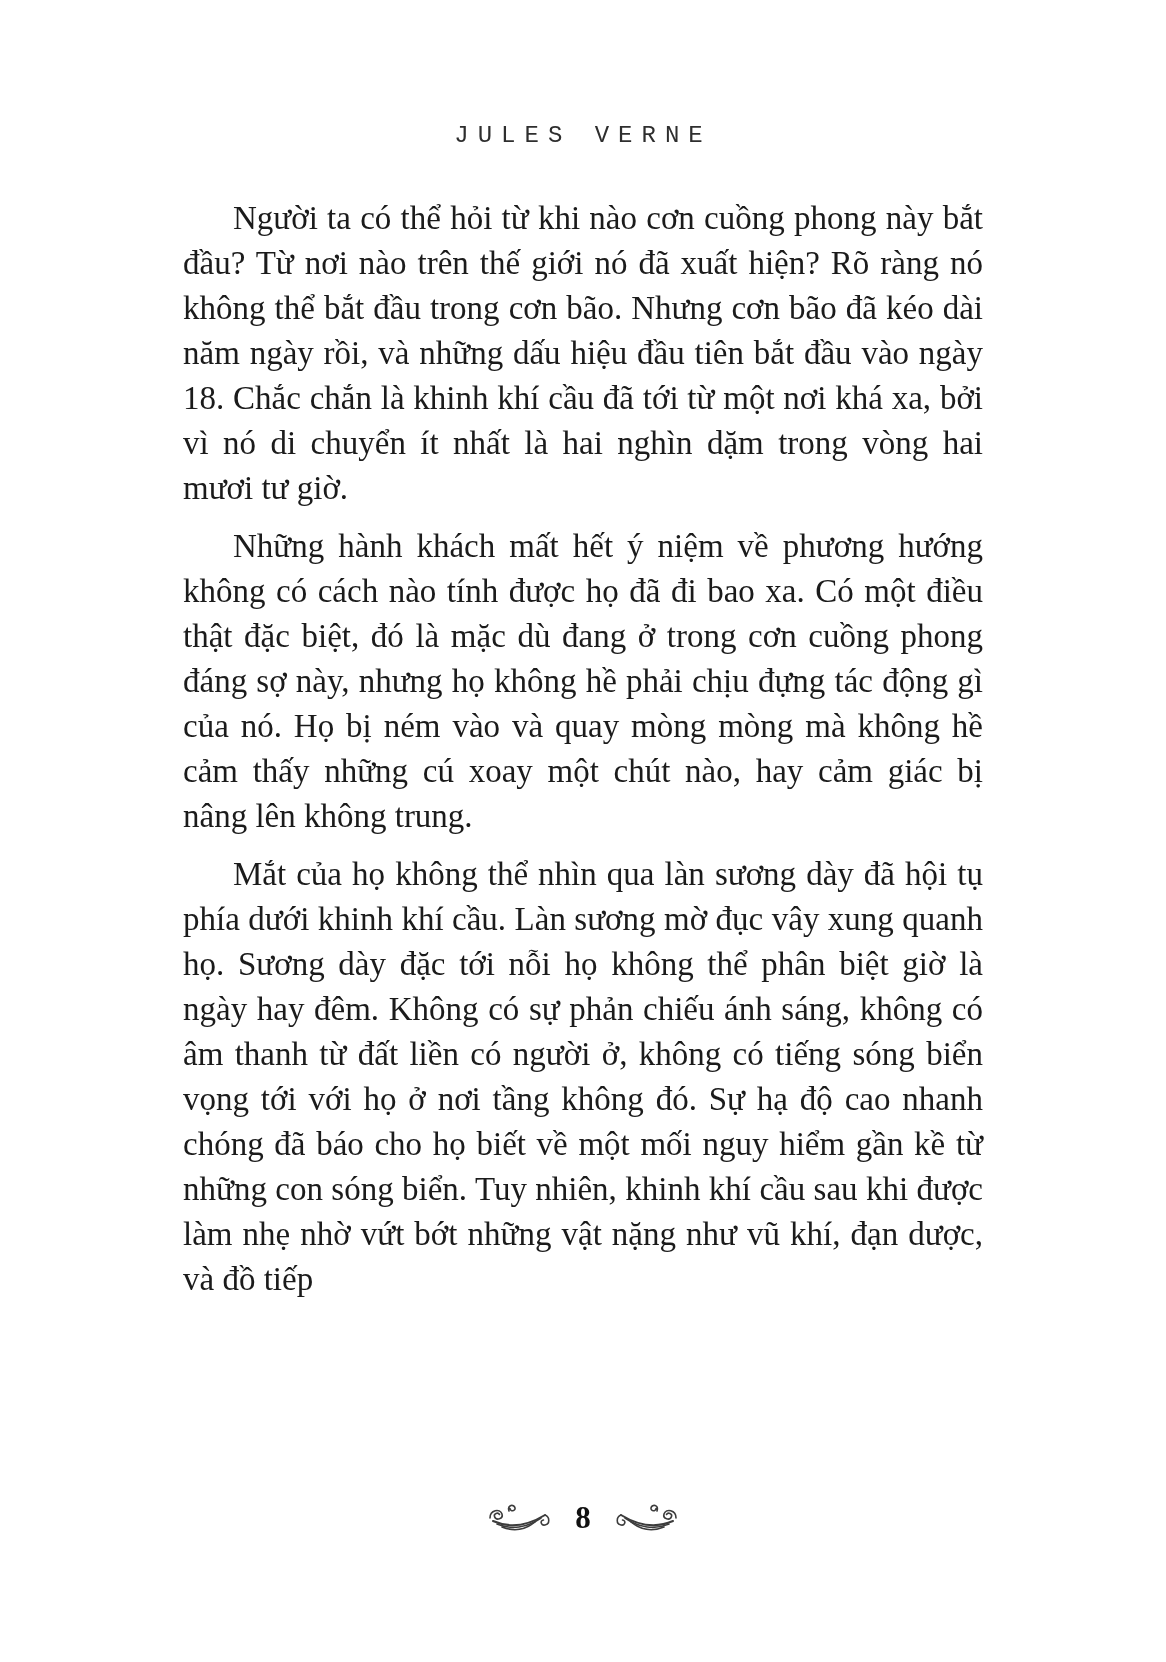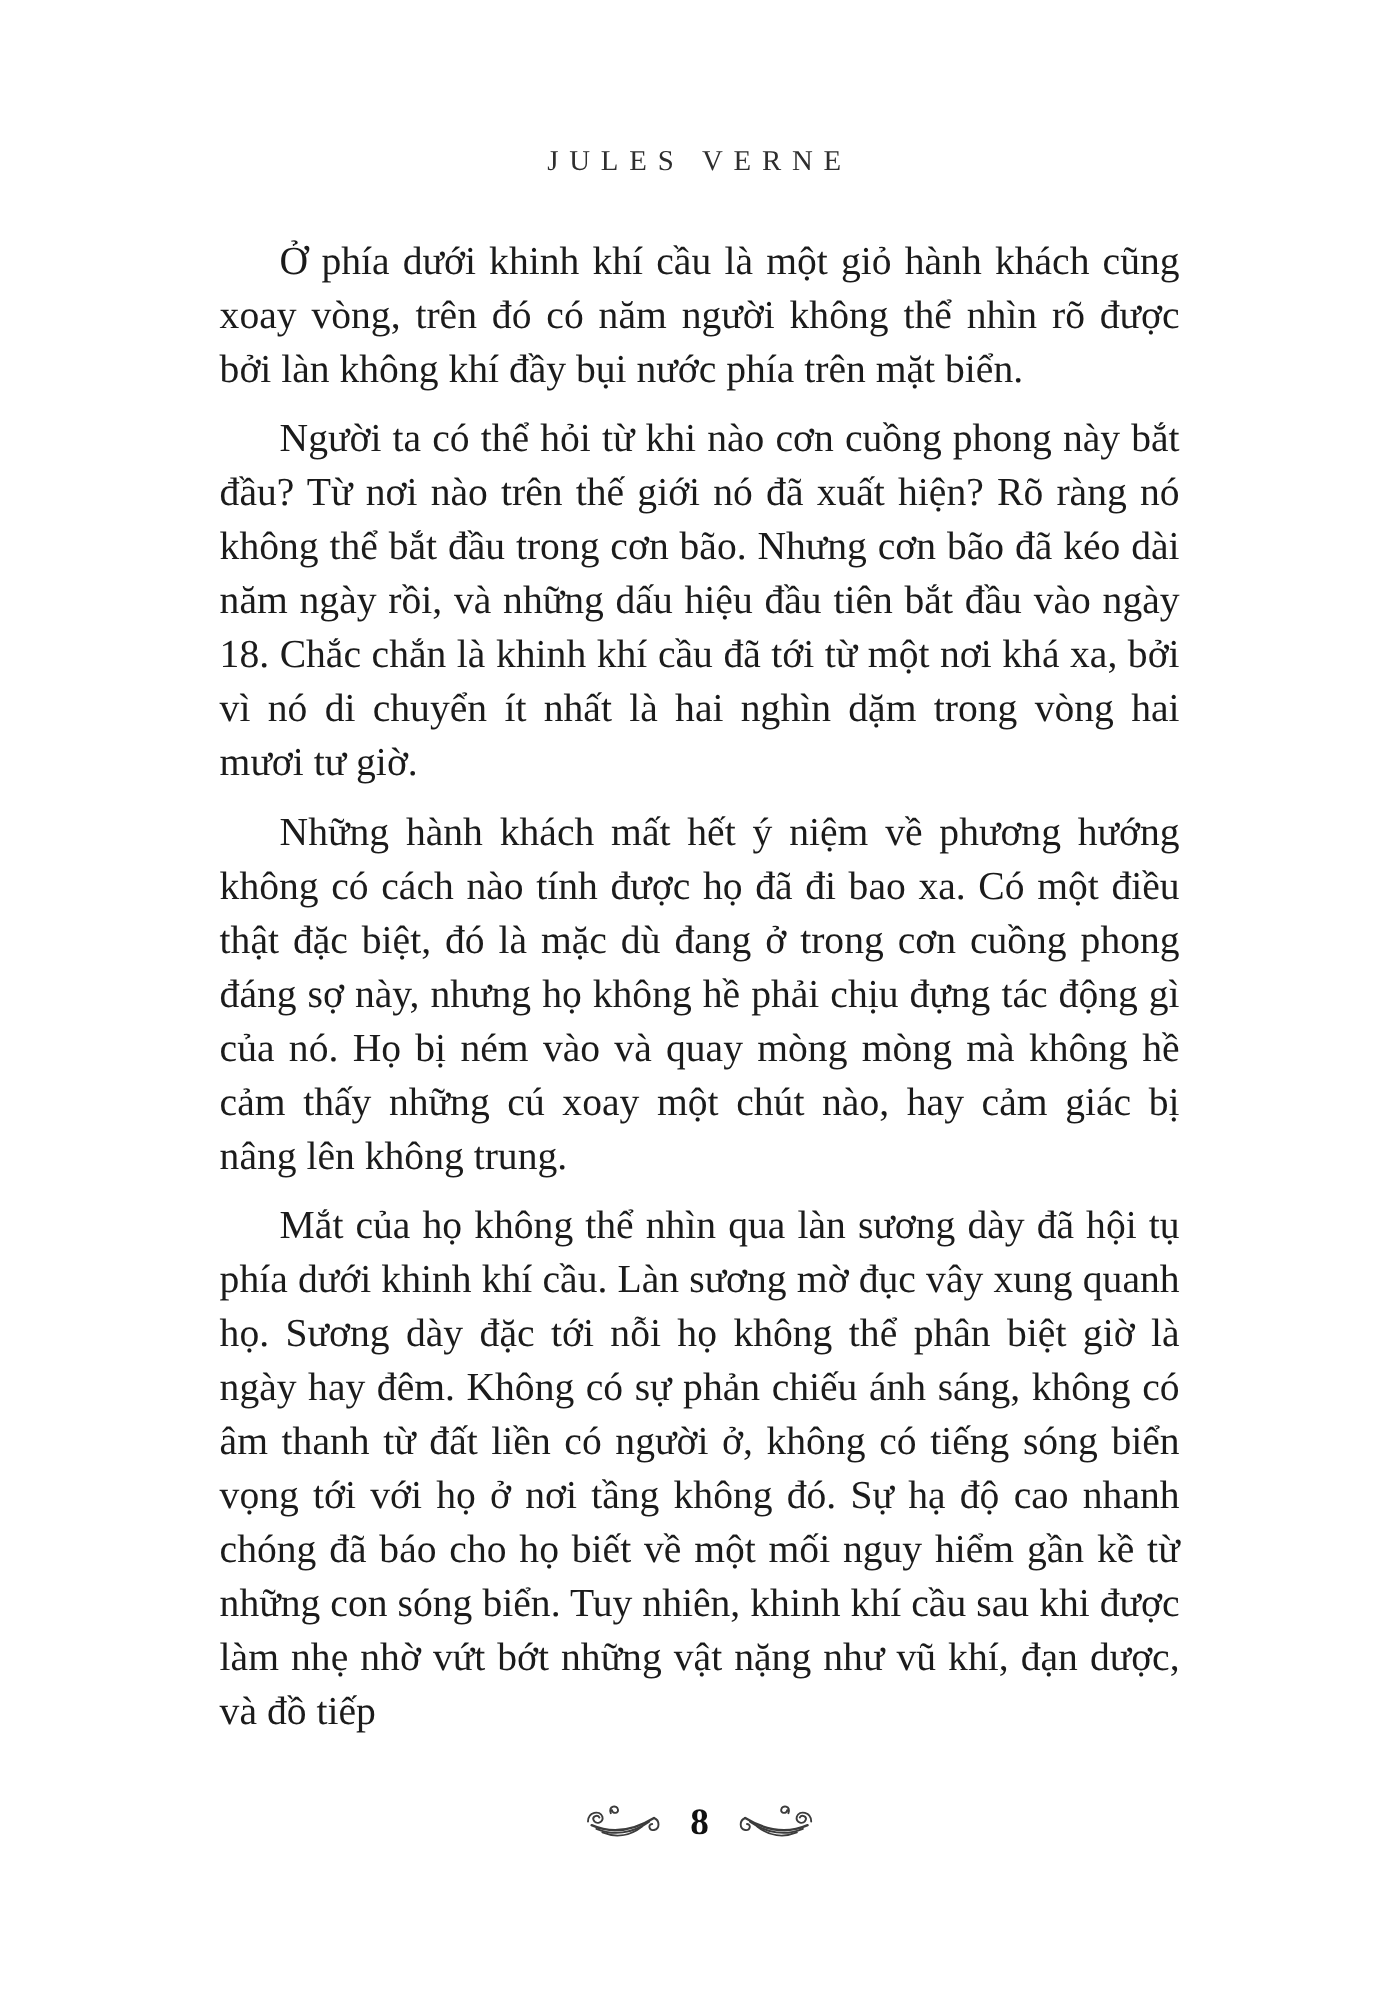--- a/index.html
+++ b/index.html
@@ -13,21 +13,21 @@
     height: 1662px;
     background: #ffffff;
     overflow: hidden;
   }
   .running-head {
     position: absolute;
     top: 122px;
     left: 0;
     right: 0;
     text-align: center;
-    font-family: Liberation Serif, serif;
+    font-family: Liberation Mono, monospace;
     font-size: 24px;
     font-weight: 300;
     letter-spacing: 9px;
     color: #2e2e2e;
     text-transform: uppercase;
   }
   .text-block {
     position: absolute;
     top: 196px;
     left: 183px;
@@ -65,21 +65,20 @@
   .ornament.mirrored { transform: scaleX(-1); }
 </style>
 </head>
 <body>
 
 <div class="page">
 
   <div class="running-head">JULES VERNE</div>
 
   <div class="text-block">
-    <p class="para">Ở phía dưới khinh khí cầu là một giỏ hành khách cũng xoay vòng, trên đó có năm người không thể nhìn rõ được bởi làn không khí đầy bụi nước phía trên mặt biển.</p>
     <p class="para">Người ta có thể hỏi từ khi nào cơn cuồng phong này bắt đầu? Từ nơi nào trên thế giới nó đã xuất hiện? Rõ ràng nó không thể bắt đầu trong cơn bão. Nhưng cơn bão đã kéo dài năm ngày rồi, và những dấu hiệu đầu tiên bắt đầu vào ngày 18. Chắc chắn là khinh khí cầu đã tới từ một nơi khá xa, bởi vì nó di chuyển ít nhất là hai nghìn dặm trong vòng hai mươi tư giờ.</p>
     <p class="para">Những hành khách mất hết ý niệm về phương hướng không có cách nào tính được họ đã đi bao xa. Có một điều thật đặc biệt, đó là mặc dù đang ở trong cơn cuồng phong đáng sợ này, nhưng họ không hề phải chịu đựng tác động gì của nó. Họ bị ném vào và quay mòng mòng mà không hề cảm thấy những cú xoay một chút nào, hay cảm giác bị nâng lên không trung.</p>
     <p class="para">Mắt của họ không thể nhìn qua làn sương dày đã hội tụ phía dưới khinh khí cầu. Làn sương mờ đục vây xung quanh họ. Sương dày đặc tới nỗi họ không thể phân biệt giờ là ngày hay đêm. Không có sự phản chiếu ánh sáng, không có âm thanh từ đất liền có người ở, không có tiếng sóng biển vọng tới với họ ở nơi tầng không đó. Sự hạ độ cao nhanh chóng đã báo cho họ biết về một mối nguy hiểm gần kề từ những con sóng biển. Tuy nhiên, khinh khí cầu sau khi được làm nhẹ nhờ vứt bớt những vật nặng như vũ khí, đạn dược, và đồ tiếp</p>
   </div>
 
   <div class="footer">
 
     <span class="ornament">
       <svg width="64" height="30" viewBox="0 0 64 30" xmlns="http://www.w3.org/2000/svg">
         <g fill="none" stroke="#3c3c3c" stroke-width="1.6" stroke-linecap="round">

